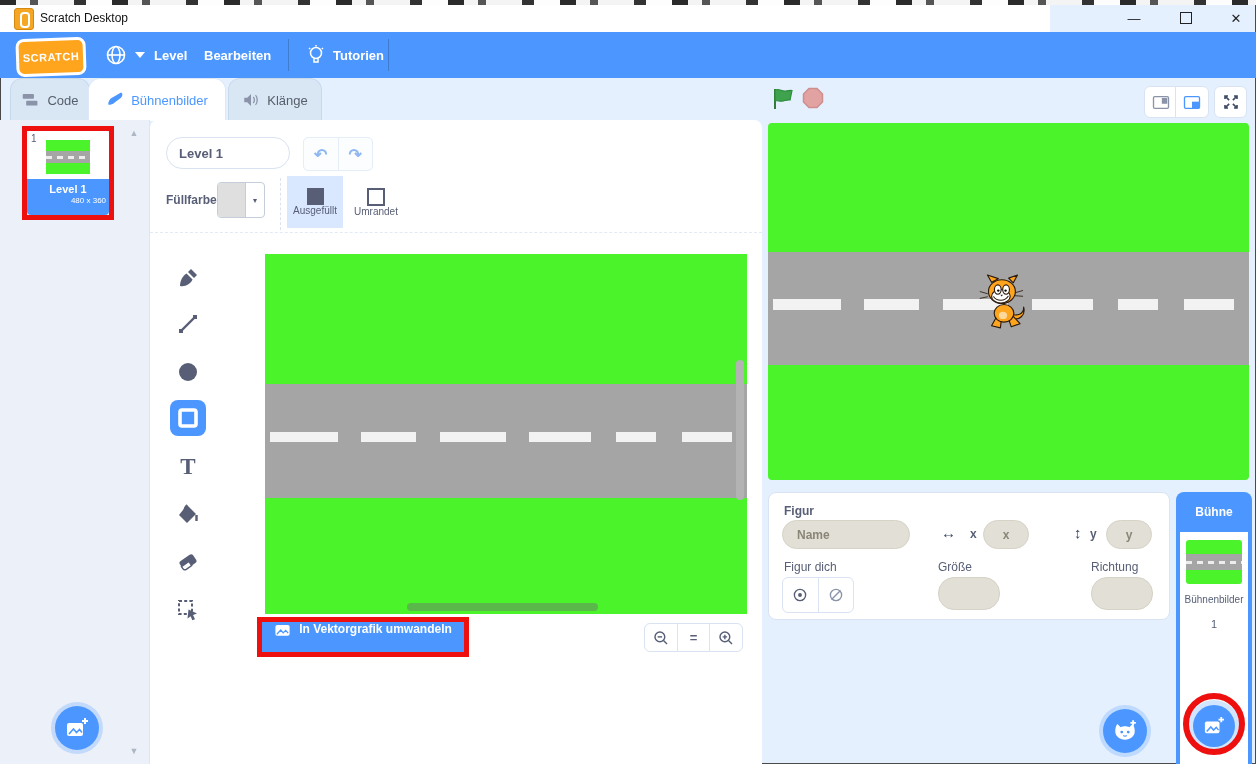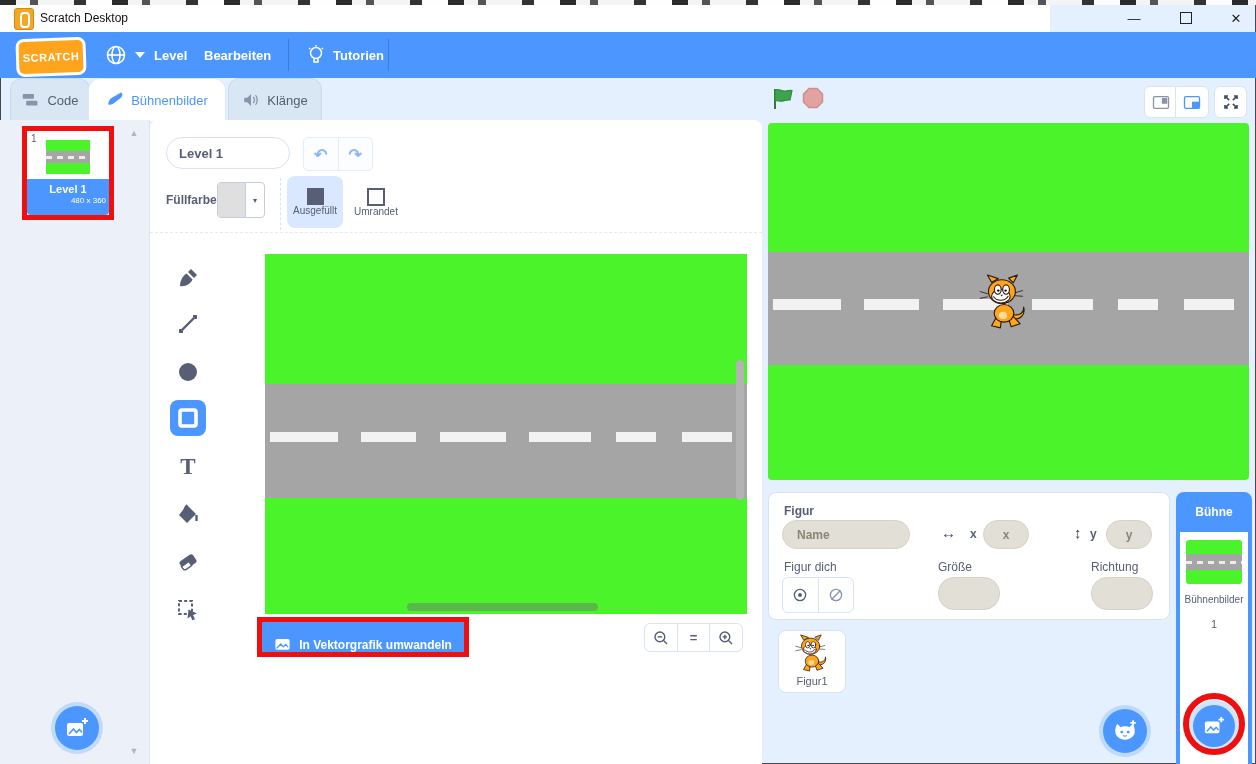--- a/index.html
+++ b/index.html
@@ -60,35 +60,35 @@
   #nameinput{left:16px;top:17px;width:124px;height:32px;border:1px solid #D9E3F2;border-radius:17px;
              font-family:"Liberation Sans",sans-serif;font-weight:bold;font-size:13px;color:#575E75;padding:0 12px;box-sizing:border-box;}
   #undogroup{left:153px;top:17px;width:68px;height:32px;border:1px solid #E4EDF8;border-radius:5px;display:flex;background:#FBFDFF;}
   .uside{flex:1;display:flex;align-items:center;justify-content:center;color:#8FB8F2;font-size:16px;font-weight:bold;}
   #undobtn{border-right:1px solid #E4EDF8;}
   #filllabel{left:16px;top:73px;font-size:12px;font-weight:bold;}
   #swatch{left:67px;top:62px;width:46px;height:34px;border:1px solid #C4CDD9;border-radius:4px;background:#fff;display:flex;}
   #swatchcolor{width:27px;height:100%;background:#DFDFDF;border-right:1px solid #C4CDD9;border-radius:3px 0 0 3px;}
   #swatcharrow{flex:1;display:flex;align-items:center;justify-content:center;font-size:8px;color:#575E75;}
   .vdash{border-left:1px dashed #D9E3F2;}
-  .modebtn{top:56px;width:56px;height:52px;border-radius:8px;display:flex;flex-direction:column;align-items:center;justify-content:center;font-size:10px;color:#575E75;}
+  .modebtn{top:56px;width:56px;height:52px;border-radius:0;display:flex;flex-direction:column;align-items:center;justify-content:center;font-size:10px;color:#575E75;}
   .modebtn.sel{background:#D9E7FF;}
   #filledicon{width:17px;height:17px;background:#575E75;}
   #outlineicon{width:14px;height:14px;border:2.5px solid #575E75;}
   #hdash{left:0;top:112px;width:612px;border-top:1px dashed #E2EAF5;}
   .tool{left:20px;width:36px;height:36px;border-radius:8px;display:flex;align-items:center;justify-content:center;}
   .tool.sel{background:#4C97FF;}
   #ttool{font-family:"Liberation Serif",serif;font-weight:bold;font-size:23px;color:#575E75;line-height:1;}
   #canvas{left:115px;top:134px;width:482px;height:360px;overflow:hidden;}
   .roadband{position:absolute;left:0;width:100%;background:#A5A5A5;}
   .dash{position:absolute;background:#F2F2F2;}
   #vscroll{right:3px;top:106px;width:8px;height:140px;background:#B3B3B3;border-radius:4px;z-index:5;}
   #hscroll{left:142px;top:349px;width:191px;height:8px;background:rgba(110,110,110,0.45);border-radius:4px;z-index:5;}
   #redbox2{left:107px;top:497px;width:212px;height:40px;border:5px solid #EE0F0F;box-sizing:border-box;display:flex;}
-  #convertbtn{flex:1;background:#4C97FF;display:flex;align-items:flex-end;justify-content:center;gap:8px;
+  #convertbtn{flex:1;background:#4C97FF;display:flex;align-items:flex-start;justify-content:center;gap:8px;
               color:#fff;font-size:12px;font-weight:bold;}
   #zoomgroup{left:494px;top:503px;width:97px;height:27px;border:1px solid #D9E3F2;border-radius:6px;display:flex;background:#fff;}
   .zbtn{flex:1;display:flex;align-items:center;justify-content:center;color:#575E75;border-right:1px solid #D9E3F2;font-size:13px;font-weight:bold;}
   .zbtn:last-child{border-right:none;}
 
   
   #stage{left:768px;top:123px;width:481px;height:357px;border-radius:4px;overflow:hidden;}
 
   
   #spritepanel{left:768px;top:492px;width:402px;height:128px;background:#fff;border:1px solid #D9E3F2;border-radius:8px;box-sizing:border-box;}
@@ -421,26 +421,20 @@
             <path d="M6 18 L18 6" stroke="#8A93A8" stroke-width="1.8"></path>
         </svg>
       </div>
     </div>
     <div class="abs slabel" style="left:169px;top:67px">Größe</div>
     <input class="abs dinput" style="left: 169px; top: 84px; width: 62px; height: 33px;" disabled="">
     <div class="abs slabel" style="left:322px;top:67px">Richtung</div>
     <input class="abs dinput" style="left: 322px; top: 84px; width: 62px; height: 33px;" disabled="">
   </div>
 
-  <div id="spritecard" class="abs">
-    <svg width="34" height="40" viewBox="0 0 96 112" style="margin-top:3px">
-        <use href="#cat-shape"></use>
-      </svg>
-    <div id="spritecardname">Figur1</div>
-  </div>
   <div class="abs halo" style="left:1099px;top:705px;width:52px;height:52px">
     <div class="roundbtn" style="width:44px;height:44px">
       <svg width="26" height="24" viewBox="0 0 24 22">
         <path d="M3 11 C3 8 4 5.5 5 4.5 L8 7.5 C9.3 6.8 11 6.5 12 6.5 C13 6.5 14.7 6.8 16 7.5 L19 4.5 C20 5.5 21 8 21 11 C21 16 17 19 12 19 C7 19 3 16 3 11 Z" fill="#fff"></path>
         <circle cx="9" cy="12" r="1.3" fill="#4C97FF"></circle>
           <circle cx="15" cy="12" r="1.3" fill="#4C97FF"></circle>
         <path d="M10.5 15 c.6 1 2.4 1 3 0" stroke="#4C97FF" stroke-width="1.1" fill="none"></path>
         <path d="M19.5 1 v5 M17 3.5 h5" stroke="#fff" stroke-width="1.7"></path>
       </svg>
     </div>

